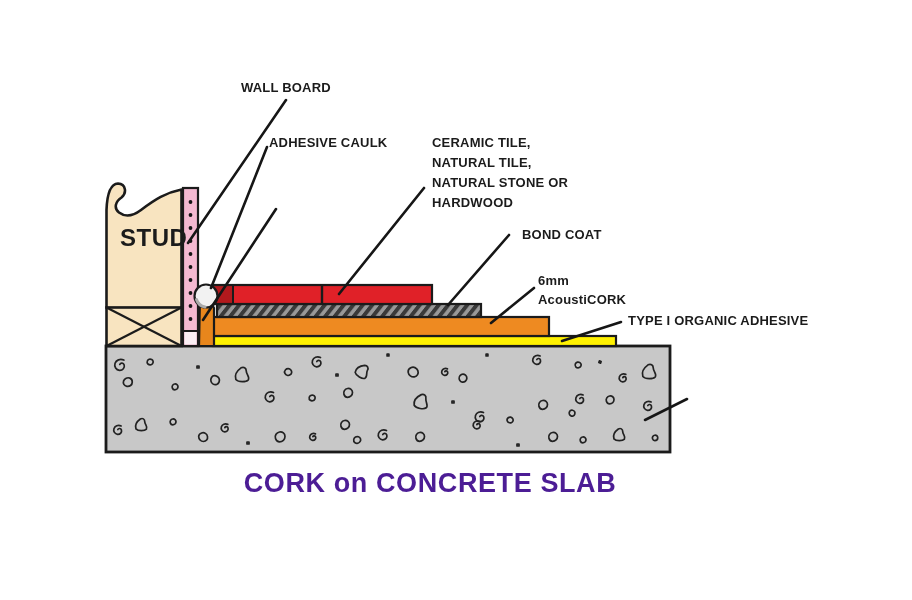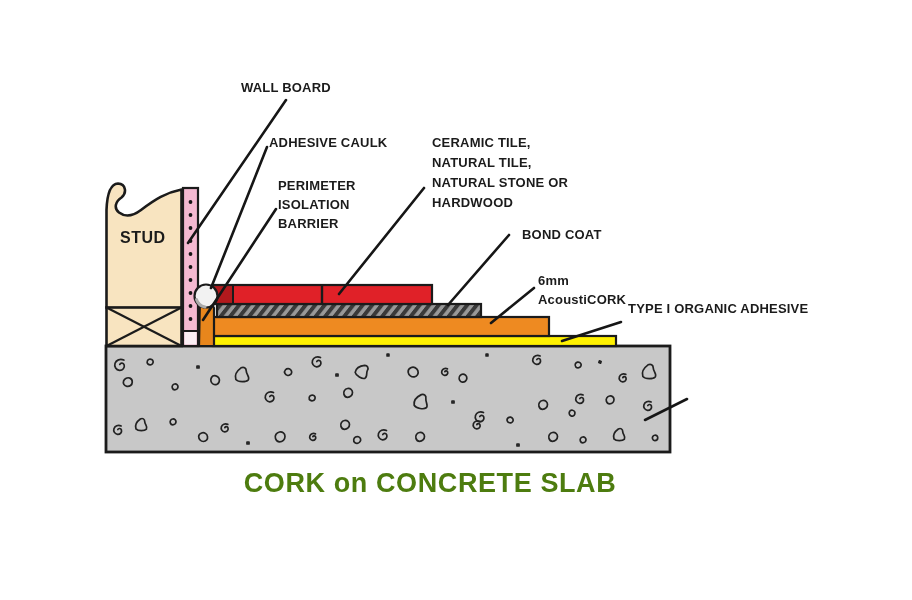--- a/index.html
+++ b/index.html
@@ -11,26 +11,26 @@
   .lbl{
     position:absolute;color:#1b1b1b;font-weight:bold;font-size:13px;
     line-height:19px;letter-spacing:0.2px;white-space:pre-line;
   }
   .lbl-wall-board{left:241px;top:78px;}
   .lbl-resilient-caulk{left:269px;top:133px;}
   .lbl-perimeter{left:278px;top:176px;}
   .lbl-surface{left:432px;top:133px;line-height:20px;}
   .lbl-bond-coat{left:522px;top:225px;}
   .lbl-acousticork{left:538px;top:271px;}
-  .lbl-adhesive{left:628px;top:299px;}
+  .lbl-adhesive{left:628px;top:311px;}
   .lbl-subfloor{left:691px;top:371px;}
-  .lbl-stud{left:120px;top:228px;font-size:16px;letter-spacing:0.5px;}
+  .lbl-stud{left:120px;top:228px;font-size:24px;letter-spacing:0.5px;}
   .title{
     position:absolute;left:130px;top:468px;width:600px;text-align:center;
-    color:#4d7c0f;font-weight:bold;font-size:27px;letter-spacing:0.6px;
+    color:#4c1d95;font-weight:bold;font-size:27px;letter-spacing:0.6px;
   }
 </style>
 </head>
 <body>
 
 <div class="canvas">
 
   <svg class="diagram-svg" width="912" height="600" viewBox="0 0 912 600">
     <defs>
       <pattern id="hatch" patternUnits="userSpaceOnUse" width="9.5" height="13" patternTransform="skewX(-38)">
@@ -156,23 +156,20 @@
       <line x1="509" y1="235" x2="448" y2="305"></line>
       <line x1="534" y1="288" x2="491" y2="323"></line>
       <line x1="621" y1="322" x2="562" y2="341"></line>
       <line x1="687" y1="399" x2="645" y2="420"></line>
     </g>
   </svg>
 
   <div class="lbl lbl-stud">STUD</div>
   <div class="lbl lbl-wall-board">WALL BOARD</div>
   <div class="lbl lbl-resilient-caulk">ADHESIVE CAULK</div>
-  <div class="lbl lbl-perimeter">PERIMETER
-ISOLATION
-BARRIER</div>
   <div class="lbl lbl-surface">CERAMIC TILE,
 NATURAL TILE,
 NATURAL STONE OR
 HARDWOOD</div>
   <div class="lbl lbl-bond-coat">BOND COAT</div>
   <div class="lbl lbl-acousticork">6mm
 AcoustiCORK</div>
   <div class="lbl lbl-adhesive">TYPE I ORGANIC ADHESIVE</div>
   <div class="title">CORK on CONCRETE SLAB</div>
 </div>

